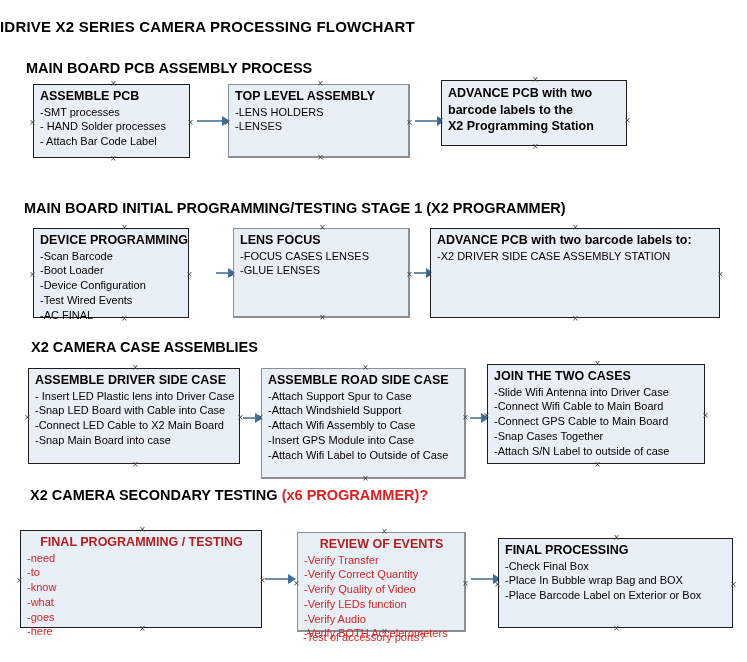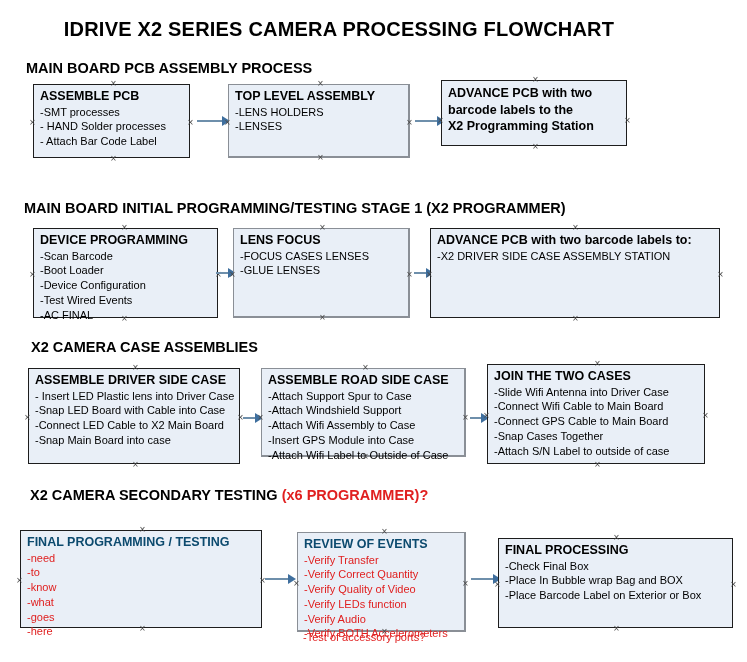--- a/index.html
+++ b/index.html
@@ -9,22 +9,22 @@
     font-family:"Liberation Sans", sans-serif;
     color:#000;
     overflow:hidden;
     position:relative;
   }
   #canvas{position:absolute;left:0;top:0;width:747px;height:662px;}
 
   .doc-title{
     position:absolute;
     left:0;top:18px;width:678px;
-    text-align:center;
-    font-size:20px;font-weight:bold;
+    text-align:left;
+    font-size:15px;font-weight:bold;
     letter-spacing:.2px;
     white-space:nowrap;
   }
   .section-head{
     position:absolute;
     font-size:14.5px;font-weight:bold;
     white-space:nowrap;
     letter-spacing:0px;
   }
   .section-head .red{color:#e02020;}
@@ -46,21 +46,21 @@
     white-space:nowrap;
     margin-bottom:1px;
   }
   .node .line{
     font-size:11px;
     line-height:1.34;
     white-space:nowrap;
   }
   .node.all-bold .line{font-weight:bold;font-size:12.5px;line-height:1.32;}
   .node.red .title,.node.red .line{color:#e02020;}
-  .node.red .title{color:#0c4a6e;}
+  .node.red .title{color:#b91c1c;text-align:center;}
 
   
   .conn{position:absolute;height:2px;background:#6e8fab;}
   .arrow{
     position:absolute;
     width:0;height:0;
     border-top:5px solid transparent;
     border-bottom:5px solid transparent;
     border-left:8px solid #3f6f9e;
   }
@@ -128,21 +128,21 @@
     <span class="hx" style="left:89px;top:-6px;"></span>
     <span class="hx" style="left:-6px;top:35px;"></span>
     <span class="hx" style="right:-6px;top:35px;"></span>
     <span class="hx" style="left:89px;bottom:-6px;"></span>
   </div>
 
   <div class="section-head" style="left:24px;top:200px;">
     <span>MAIN BOARD INITIAL PROGRAMMING/TESTING STAGE 1 (X2 PROGRAMMER)</span>
   </div>
 
-  <div class="node dark-border" style="left:33px;top:228px;width:185px;height:90px;">
+  <div class="node dark-border" style="left:33px;top:228px;width:156px;height:90px;">
     <div class="title">DEVICE PROGRAMMING</div>
     <div class="line">-Scan Barcode</div>
     <div class="line">-Boot Loader</div>
     <div class="line">-Device Configuration</div>
     <div class="line">-Test Wired Events</div>
     <div class="line">-AC FINAL</div>
     <span class="hx" style="left:86px;top:-6px;"></span>
     <span class="hx" style="left:-6px;top:41px;"></span>
     <span class="hx" style="right:-6px;top:41px;"></span>
     <span class="hx" style="left:86px;bottom:-6px;"></span>
@@ -185,21 +185,21 @@
     <div class="line">-Snap Main Board into case</div>
     <span class="hx" style="left:102px;top:-6px;"></span>
     <span class="hx" style="left:-6px;top:44px;"></span>
     <span class="hx" style="right:-6px;top:44px;"></span>
     <span class="hx" style="left:102px;bottom:-6px;"></span>
   </div>
 
   <div class="conn" style="left:243px;top:417px;width:18px;"></div>
   <div class="arrow" style="left:255px;top:413px;"></div>
 
-  <div class="node gray-border" style="left:261px;top:368px;width:205px;height:89px;">
+  <div class="node gray-border" style="left:261px;top:368px;width:205px;height:111px;">
     <div class="title">ASSEMBLE ROAD SIDE CASE</div>
     <div class="line">-Attach Support Spur to Case</div>
     <div class="line">-Attach Windshield Support</div>
     <div class="line">-Attach Wifi Assembly to Case</div>
     <div class="line">-Insert GPS Module into Case</div>
     <div class="line">-Attach Wifi Label to Outside of Case</div>
     <span class="hx" style="left:99px;top:-6px;"></span>
     <span class="hx" style="left:-6px;top:44px;"></span>
     <span class="hx" style="right:-6px;top:44px;"></span>
     <span class="hx" style="left:99px;bottom:-6px;"></span>

